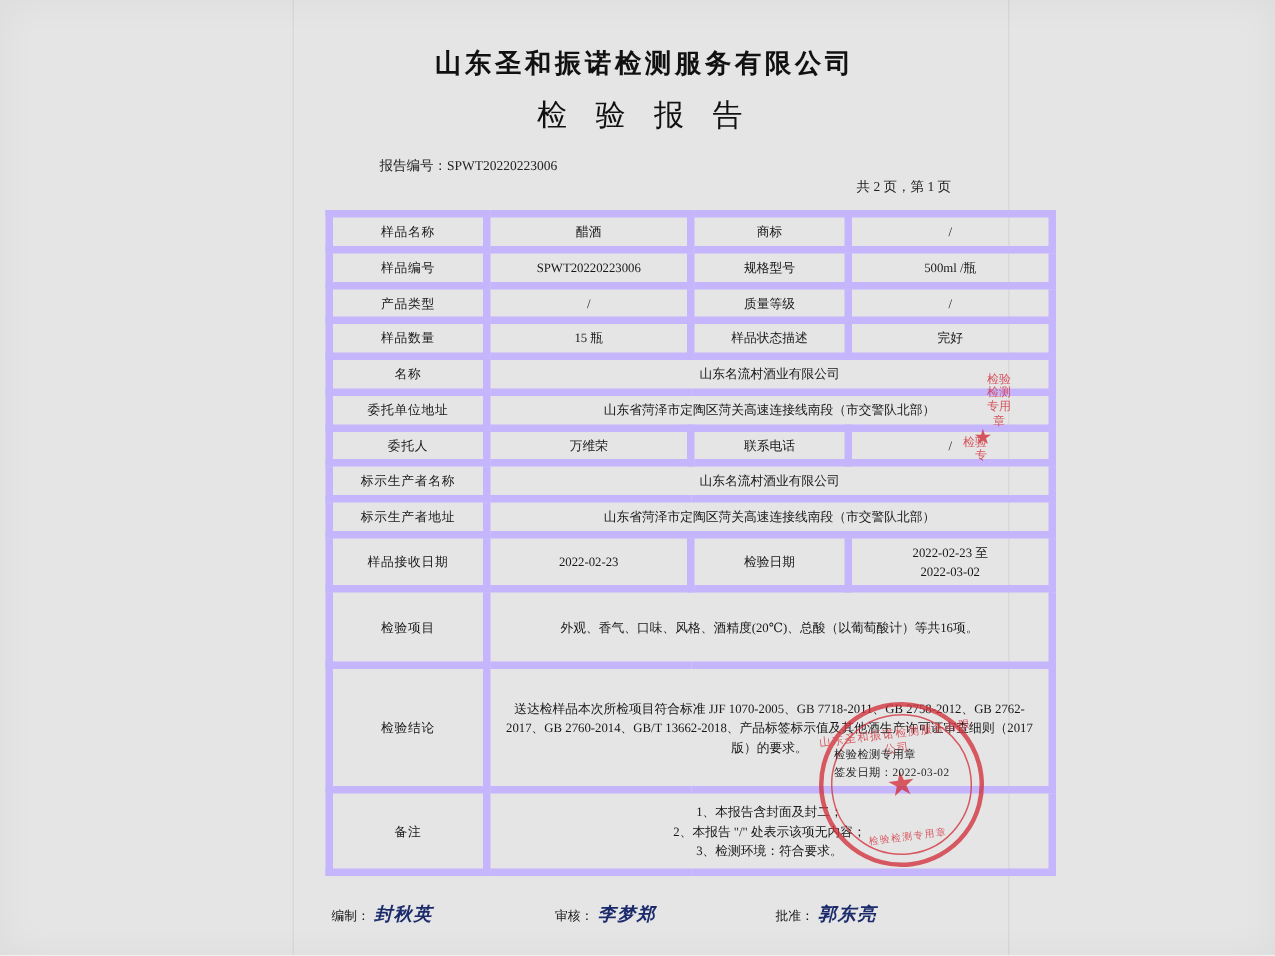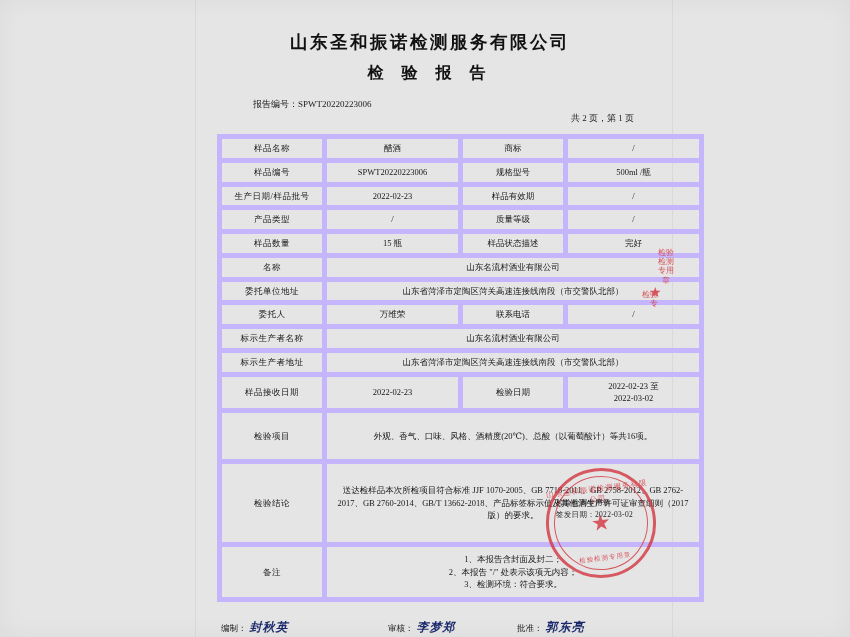--- a/index.html
+++ b/index.html
@@ -39,22 +39,22 @@
   .title-main {
     text-align: center;
     font-size: 17.5px;
     font-weight: bold;
     letter-spacing: 2.5px;
     color: #111;
     margin-top: 12px;
   }
   .title-sub {
     text-align: center;
-    font-size: 16px;
-    font-weight: bold;
+    font-size: 20px;
+    font-weight: normal;
     letter-spacing: 7px;
     color: #111;
     margin-top: 9px;
   }
   .meta-row {
     position: relative;
     height: 16px;
     margin-top: 14px;
     font-size: 9px;
     color: #222;
@@ -119,21 +119,21 @@
   .sig .hand {
     font-family: Liberation Serif, serif;
     color: #1b2a6b;
     font-size: 12px;
     font-style: italic;
     font-weight: bold;
     margin-left: 3px;
     letter-spacing: 1px;
   }
   .sig1 { left: 4px; }
-  .sig2 { left: 171px; text-align: right; }
+  .sig2 { left: 153px; text-align: right; }
   .sig3 { left: 300px; }
 
   
   .seal {
     position: absolute;
     left: 546px;
     top: 468px;
     width: 104px;
     height: 104px;
     border-radius: 50%;
@@ -248,26 +248,20 @@
           <td class="lbl">样品名称</td>
           <td class="val">醋酒</td>
           <td class="lbl2">商标</td>
           <td class="val2">/</td>
         </tr>
         <tr>
           <td class="lbl">样品编号</td>
           <td class="val">SPWT20220223006</td>
           <td class="lbl2">规格型号</td>
           <td class="val2">500ml /瓶</td>
-        </tr>
-        <tr>
-          <td class="lbl">生产日期/样品批号</td>
-          <td class="val">2022-02-23</td>
-          <td class="lbl2">样品有效期</td>
-          <td class="val2">/</td>
         </tr>
         <tr>
           <td class="lbl">产品类型</td>
           <td class="val">/</td>
           <td class="lbl2">质量等级</td>
           <td class="val2">/</td>
         </tr>
         <tr>
           <td class="lbl">样品数量</td>
           <td class="val">15 瓶</td>

